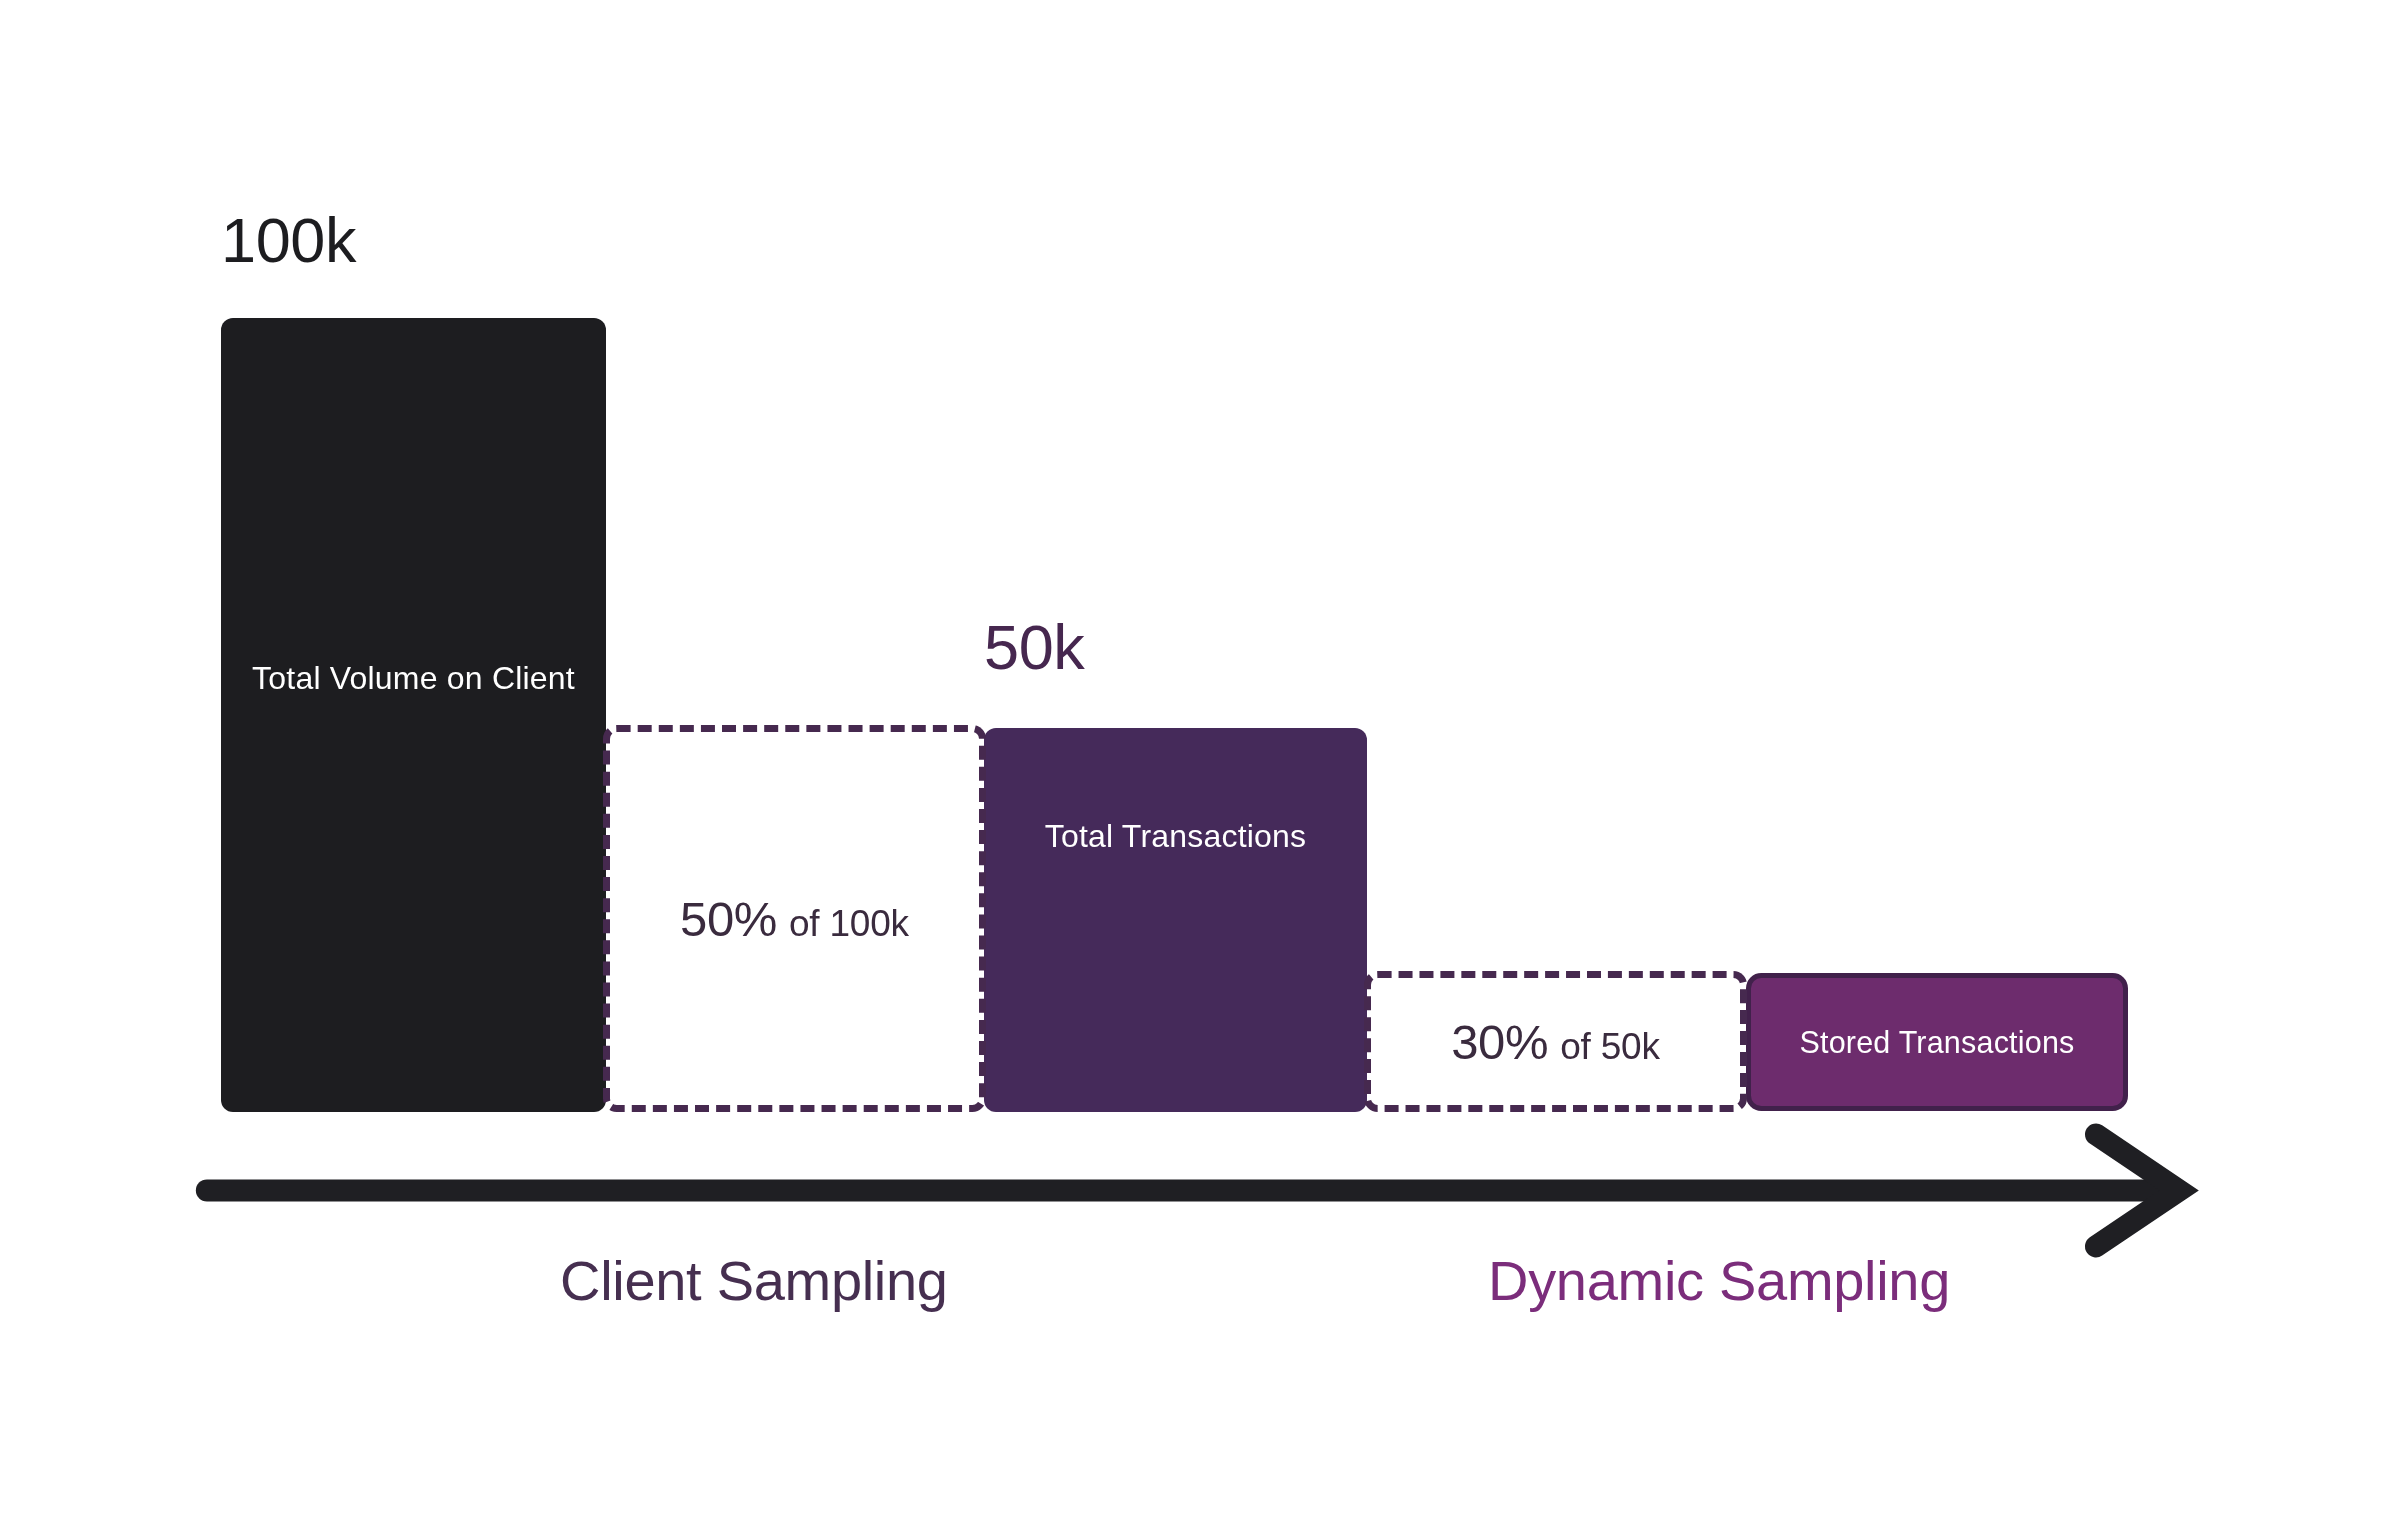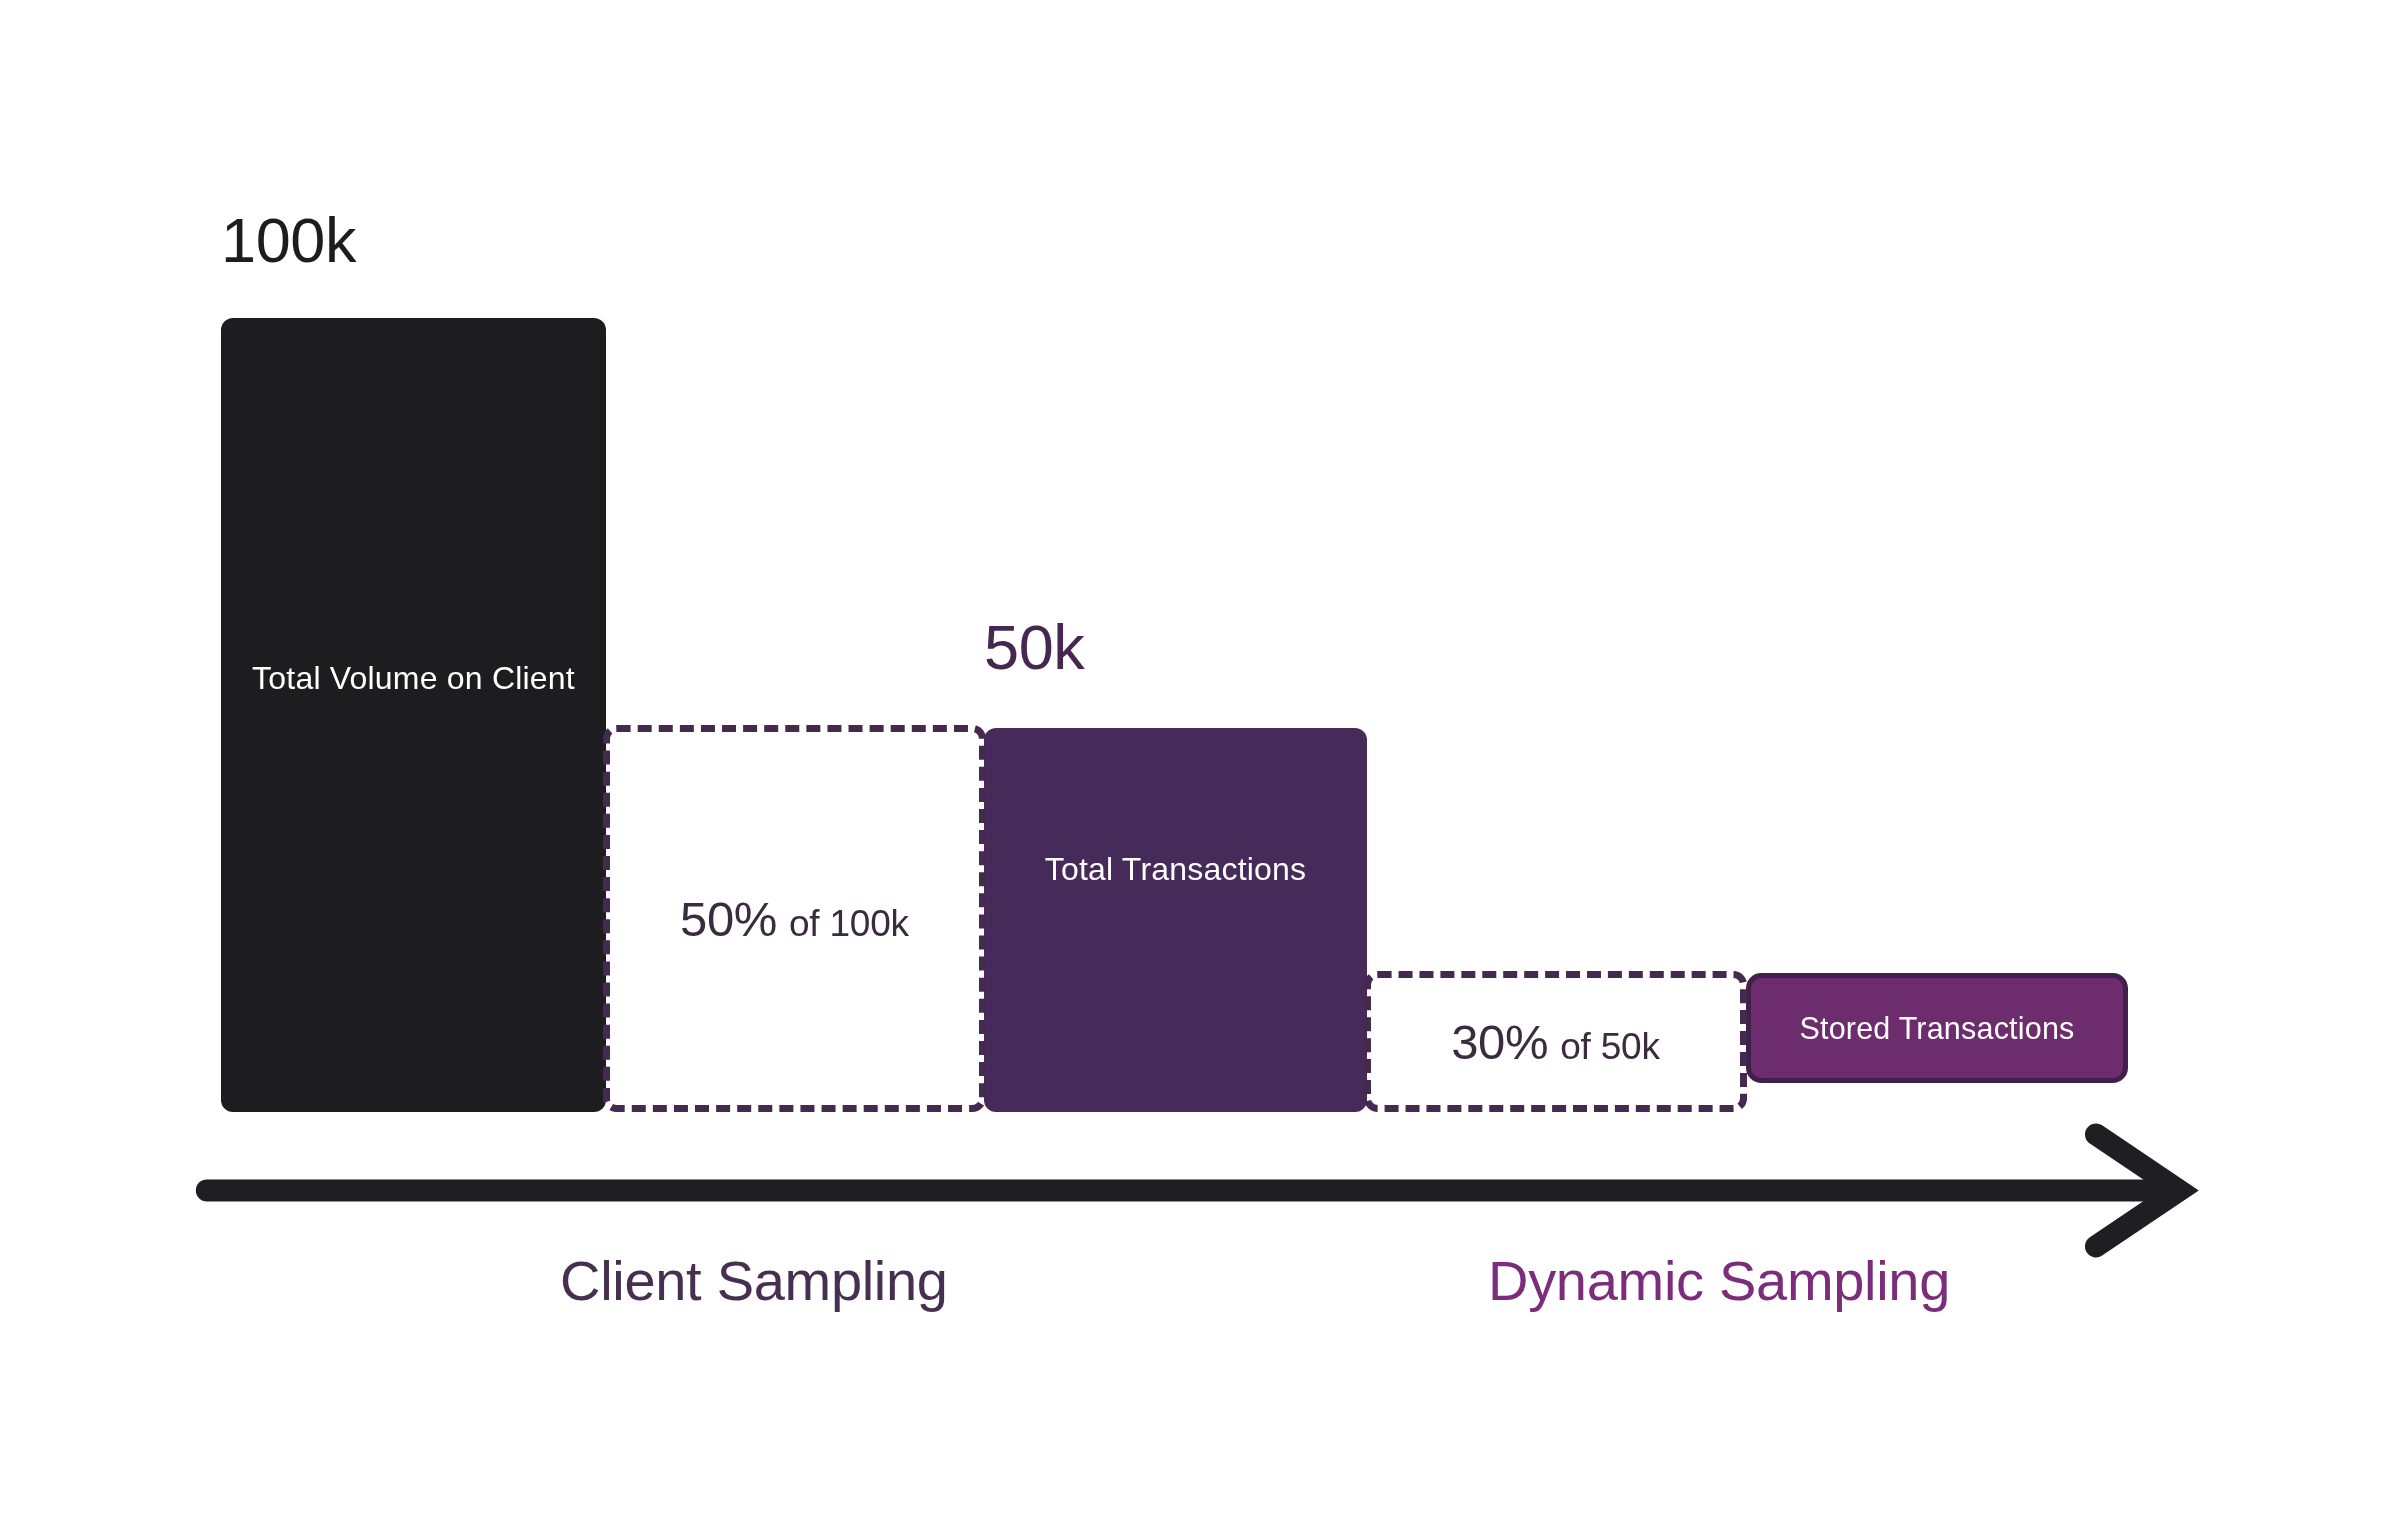--- a/index.html
+++ b/index.html
@@ -51,28 +51,28 @@
     padding-top: 339px;
   }
 
   #bar-total-transactions {
     left: 984px;
     top: 728px;
     width: 383px;
     height: 384px;
     background: #452a5a;
     align-items: flex-start;
-    padding-top: 120px;
+    padding-top: 87px;
   }
 
   #bar-stored-transactions {
     left: 1746px;
     top: 973px;
     width: 382px;
-    height: 110px;
+    height: 138px;
     background: #6d2c6d;
     border: 5.1px solid #41214b;
     border-radius: 15.3px;
     align-items: center;
     padding-top: 0;
   }
   #bar-stored-transactions .bar-label {
     font-size: 30.5px;
   }
 

